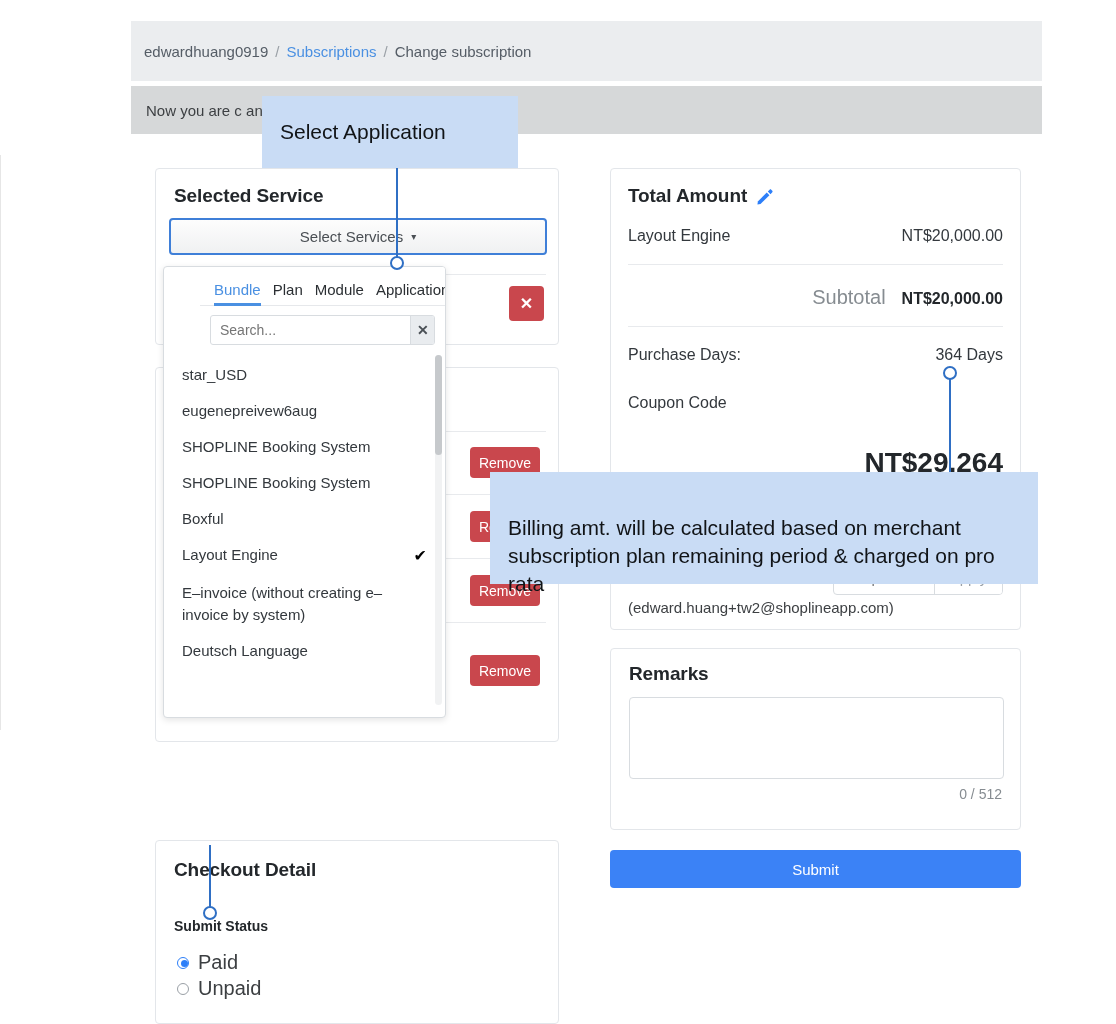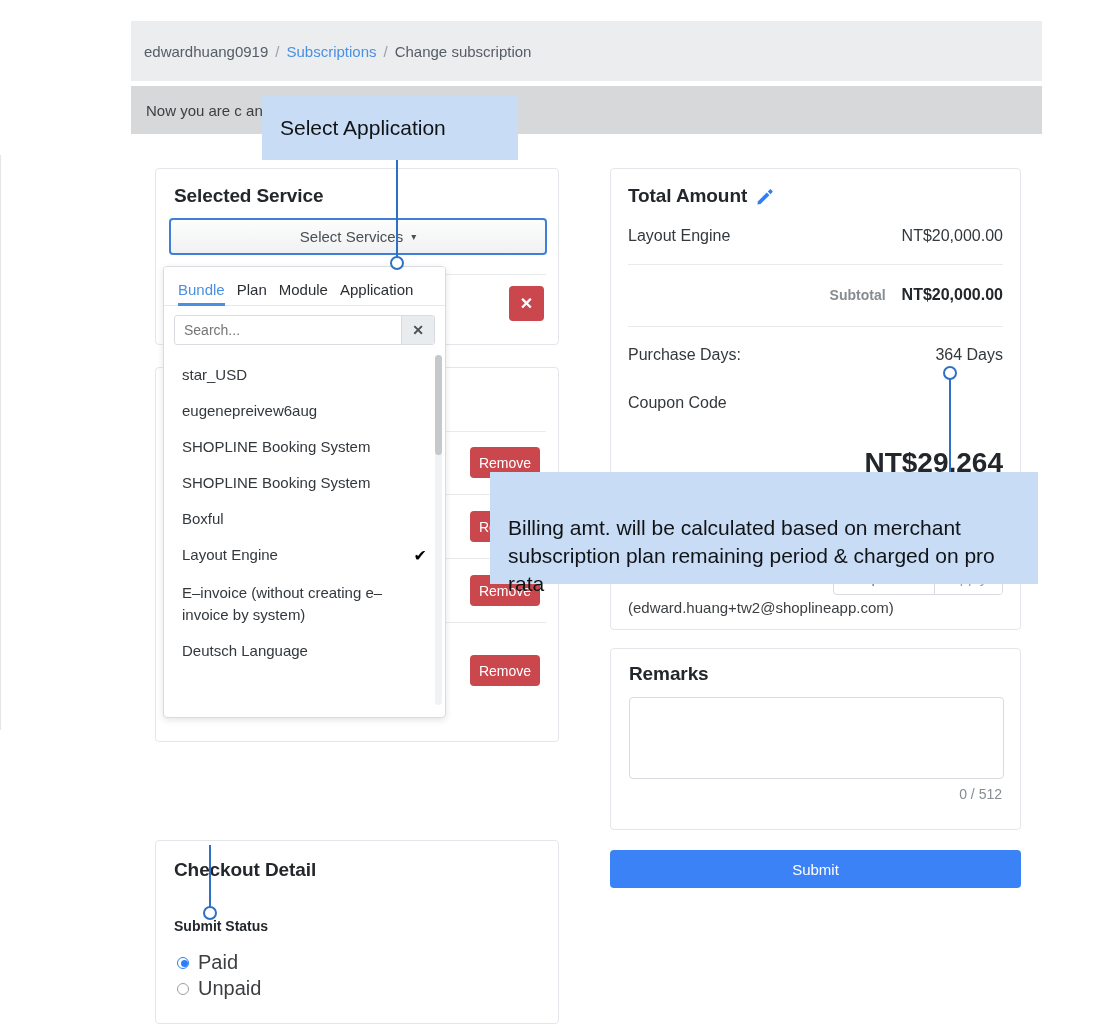--- a/index.html
+++ b/index.html
@@ -119,20 +119,21 @@
   
   #dropdown {
     position: absolute; left: 163px; top: 266px;
     width: 283px; height: 452px;
     background: #fff;
     border: 1px solid #d8dce0;
     border-radius: 4px;
     box-shadow: 0 2px 7px rgba(0,0,0,0.11);
     overflow: hidden;
     z-index: 40;
+    padding-left: 36px;
   }
   .dd-tabs {
     display: flex; align-items: flex-end;
     height: 39px; padding: 0 14px;
     border-bottom: 1px solid #e6e8eb;
     background: #fff;
   }
   .dd-tab {
     font-size: 15px; color: #2b2f33;
     padding: 0 0 7px 0; margin-right: 12px;
@@ -191,21 +192,21 @@
   #card-remarks { left: 610px; top: 648px; width: 411px; height: 182px; }
 
   .tot-title { position: absolute; left: 17px; top: 16px; display: flex; align-items: center; }
   .pencil { margin-left: 8px; display: inline-flex; }
   .tot-row {
     position: absolute; left: 17px; right: 17px;
     display: flex; align-items: baseline; justify-content: space-between;
     font-size: 16px; color: #33383d;
   }
   .tot-hr { position: absolute; left: 17px; right: 17px; height: 1px; background: #e8eaed; }
-  .muted-sm { font-size: 14px; color: #868c91; font-weight: bold; }
+  .muted-sm { font-size: 20px; color: #868c91; }
   .bold-amt { font-size: 16px; font-weight: bold; color: #23272b; }
   .big-amt {
     position: absolute; right: 17px; top: 448px;
     font-size: 28px; font-weight: bold; color: #23272b;
     white-space: nowrap;
   }
   .orig-period { position: absolute; left: 17px; top: 368px; font-size: 12px; color: #9aa0a6; }
 
   .coupon-group {
     position: absolute; right: 17px; top: 391px;
@@ -254,21 +255,21 @@
   .callout {
     position: absolute;
     background: #c9dcf5;
     color: #111417;
     font-size: 21px;
     line-height: 1.33;
     padding: 14px 18px;
     z-index: 80;
     white-space: pre-line;
   }
-  #callout-select-app   { left: 262px; top: 96px;  width: 256px; height: 64px; display:flex; align-items:center; }
+  #callout-select-app   { left: 262px; top: 96px;  width: 256px; height: 72px; display:flex; align-items:center; }
   #callout-billing      { left: 490px; top: 472px; width: 548px; height: 112px; }
   #callout-unpaid       { left: 0px;   top: 714px; width: 421px; height: 136px; }
 
   .anno-line  { position: absolute; background: #2f6fc4; z-index: 79; }
   .anno-dot {
     position: absolute; z-index: 81;
     width: 14px; height: 14px; border-radius: 50%;
     border: 2px solid #2f6fc4; background: #ffffff;
   }
 </style>

